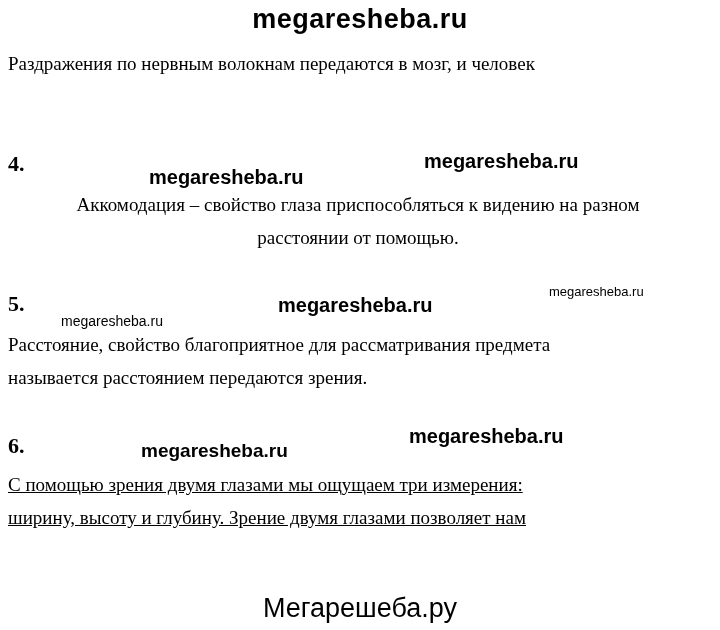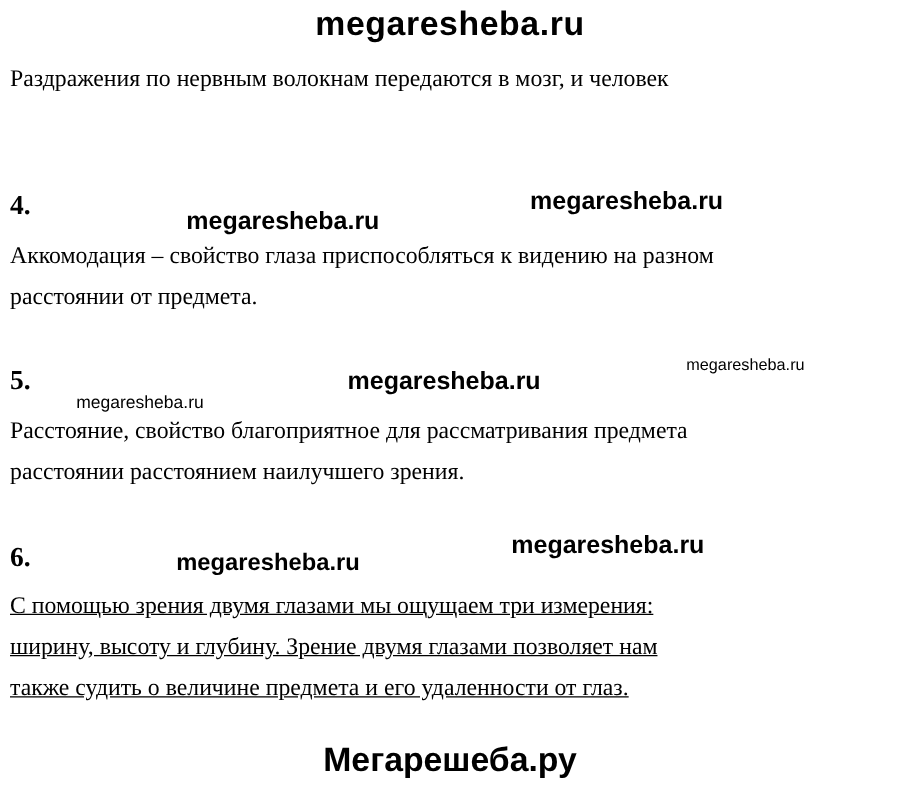--- a/index.html
+++ b/index.html
@@ -31,21 +31,21 @@
     white-space: nowrap;
   }
   .title-wm {
     font-family: "Liberation Sans", sans-serif;
     font-weight: bold;
     font-size: 27px;
     letter-spacing: 0.5px;
   }
   .footer-wm {
     font-family: "Liberation Sans", sans-serif;
-    font-weight: bold;
+    font-weight: normal;
     font-size: 27px;
   }
   .body-par {
     font-family: "Liberation Serif", serif;
     font-size: 19px;
     line-height: 33px;
     width: 700px;
   }
   .body-line { display: block; white-space: nowrap; }
   .item-num {
@@ -61,38 +61,37 @@
 
   <div class="abs center-line title-wm" style="top: 4px;">megaresheba.ru</div>
 
   <div class="abs body-par" style="left: 8px; top: 47px;">
     <span class="body-line">Раздражения по нервным волокнам передаются в мозг, и человек</span>
   </div>
 
   <div class="abs item-num" style="left: 8px; top: 151px;">4.</div>
   <div class="abs wm-bold" style="left: 149px; top: 166px; font-size: 20px;">megaresheba.ru</div>
   <div class="abs wm-bold" style="left: 424px; top: 150px; font-size: 20px;">megaresheba.ru</div>
-  <div class="abs body-par" style="left: 8px; top: 188px;">
+  <div class="abs body-par" style="left: 8px; top: 188px; text-align: center;">
     <span class="body-line">Аккомодация – свойство глаза приспособляться к видению на разном</span>
-    <span class="body-line">расстоянии от предмета.</span>
+    <span class="body-line">расстоянии от помощью.</span>
   </div>
 
   <div class="abs item-num" style="left: 8px; top: 291px;">5.</div>
   <div class="abs wm-small" style="left: 61px; top: 313px;">megaresheba.ru</div>
   <div class="abs wm-bold" style="left: 278px; top: 294px; font-size: 20px;">megaresheba.ru</div>
   <div class="abs wm-small" style="left: 549px; top: 284px; font-size: 13px;">megaresheba.ru</div>
   <div class="abs body-par" style="left: 8px; top: 328px;">
     <span class="body-line">Расстояние, свойство благоприятное для рассматривания предмета</span>
-    <span class="body-line">расстоянии расстоянием наилучшего зрения.</span>
+    <span class="body-line">называется расстоянием передаются зрения.</span>
   </div>
 
   <div class="abs item-num" style="left: 8px; top: 433px;">6.</div>
   <div class="abs wm-bold" style="left: 141px; top: 440px; font-size: 19px;">megaresheba.ru</div>
   <div class="abs wm-bold" style="left: 409px; top: 425px; font-size: 20px;">megaresheba.ru</div>
   <div class="abs body-par" style="left: 8px; top: 468px; text-decoration: underline;">
     <span class="body-line">С помощью зрения двумя глазами мы ощущаем три измерения:</span>
     <span class="body-line">ширину, высоту и глубину. Зрение двумя глазами позволяет нам</span>
-    <span class="body-line">также судить о величине предмета и его удаленности от глаз.</span>
   </div>
 
   <div class="abs center-line footer-wm" style="top: 593px;">Мегарешеба.ру</div>
 
 </div>
 
 </body></html>

